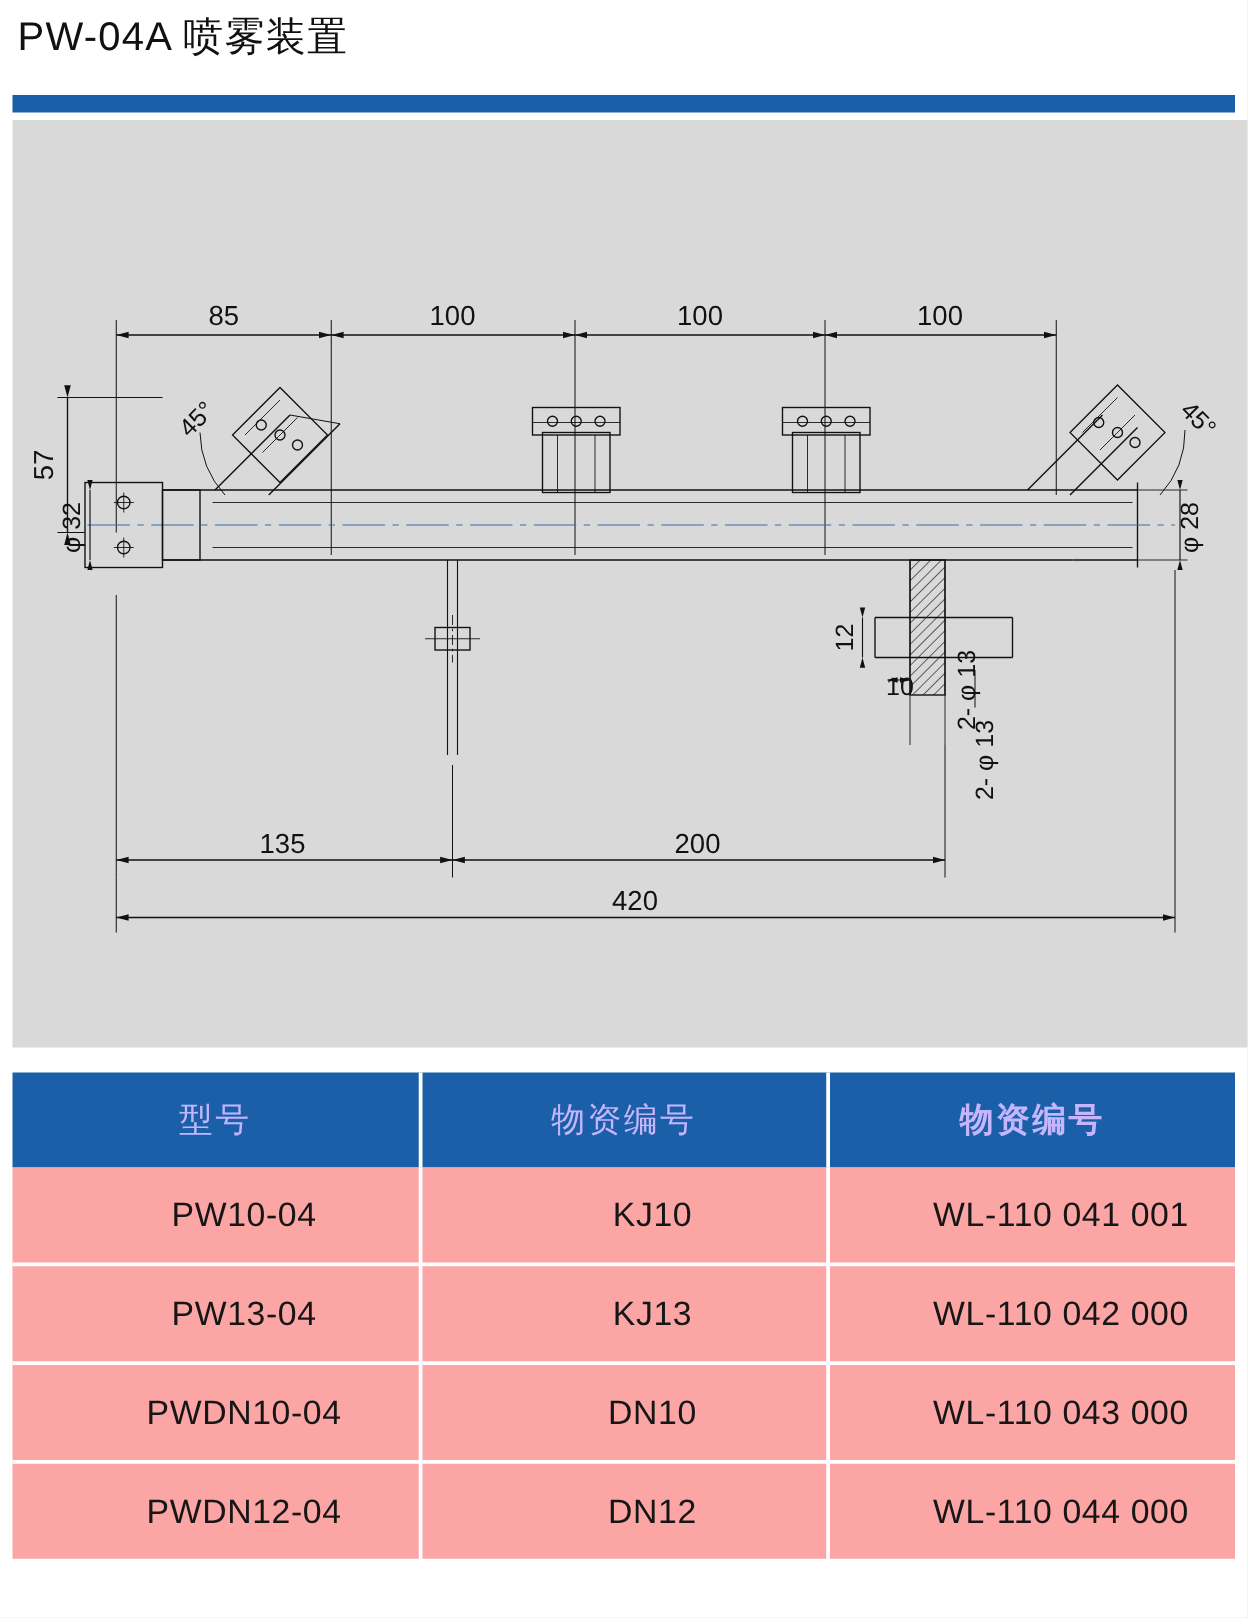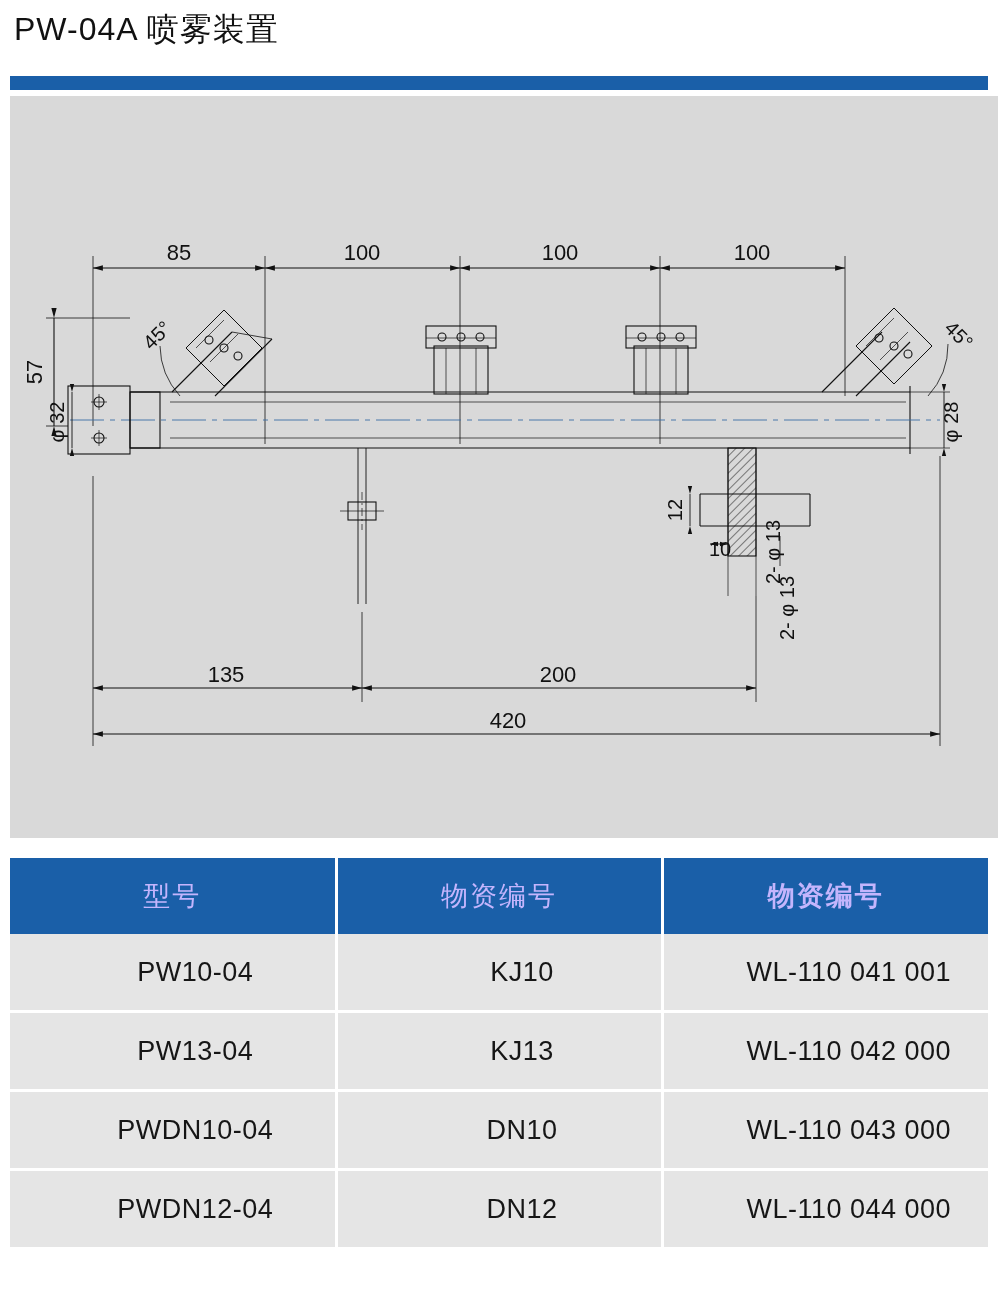--- a/index.html
+++ b/index.html
@@ -65,21 +65,21 @@
     background: #1a5fa8;
     color: #c4b5fd;
     font-size: 27px;
     font-weight: 400;
     height: 74px;
     border-right: 3px solid #ffffff;
     letter-spacing: 2px;
   }
   .spec-table th:last-child { border-right: none; font-weight: bold; }
   .spec-table td {
-    background: #e5e5e5;
+    background: #fca5a5;
     color: #161616;
     font-size: 27px;
     font-weight: 400;
     height: 74px;
     text-align: center;
     border-right: 3px solid #ffffff;
     border-bottom: 3px solid #ffffff;
     letter-spacing: 0.5px;
     padding-left: 47px;
   }

